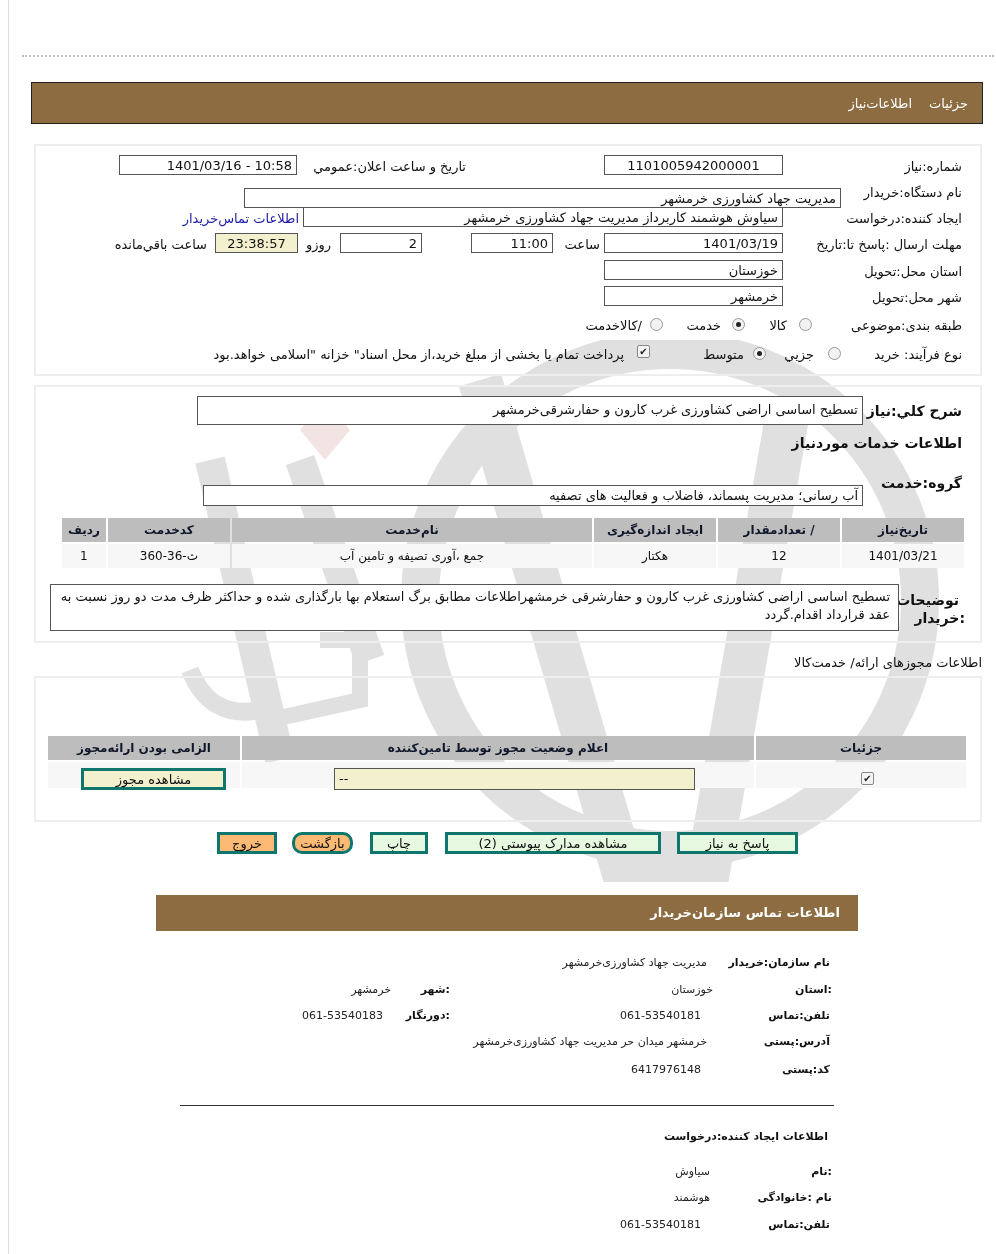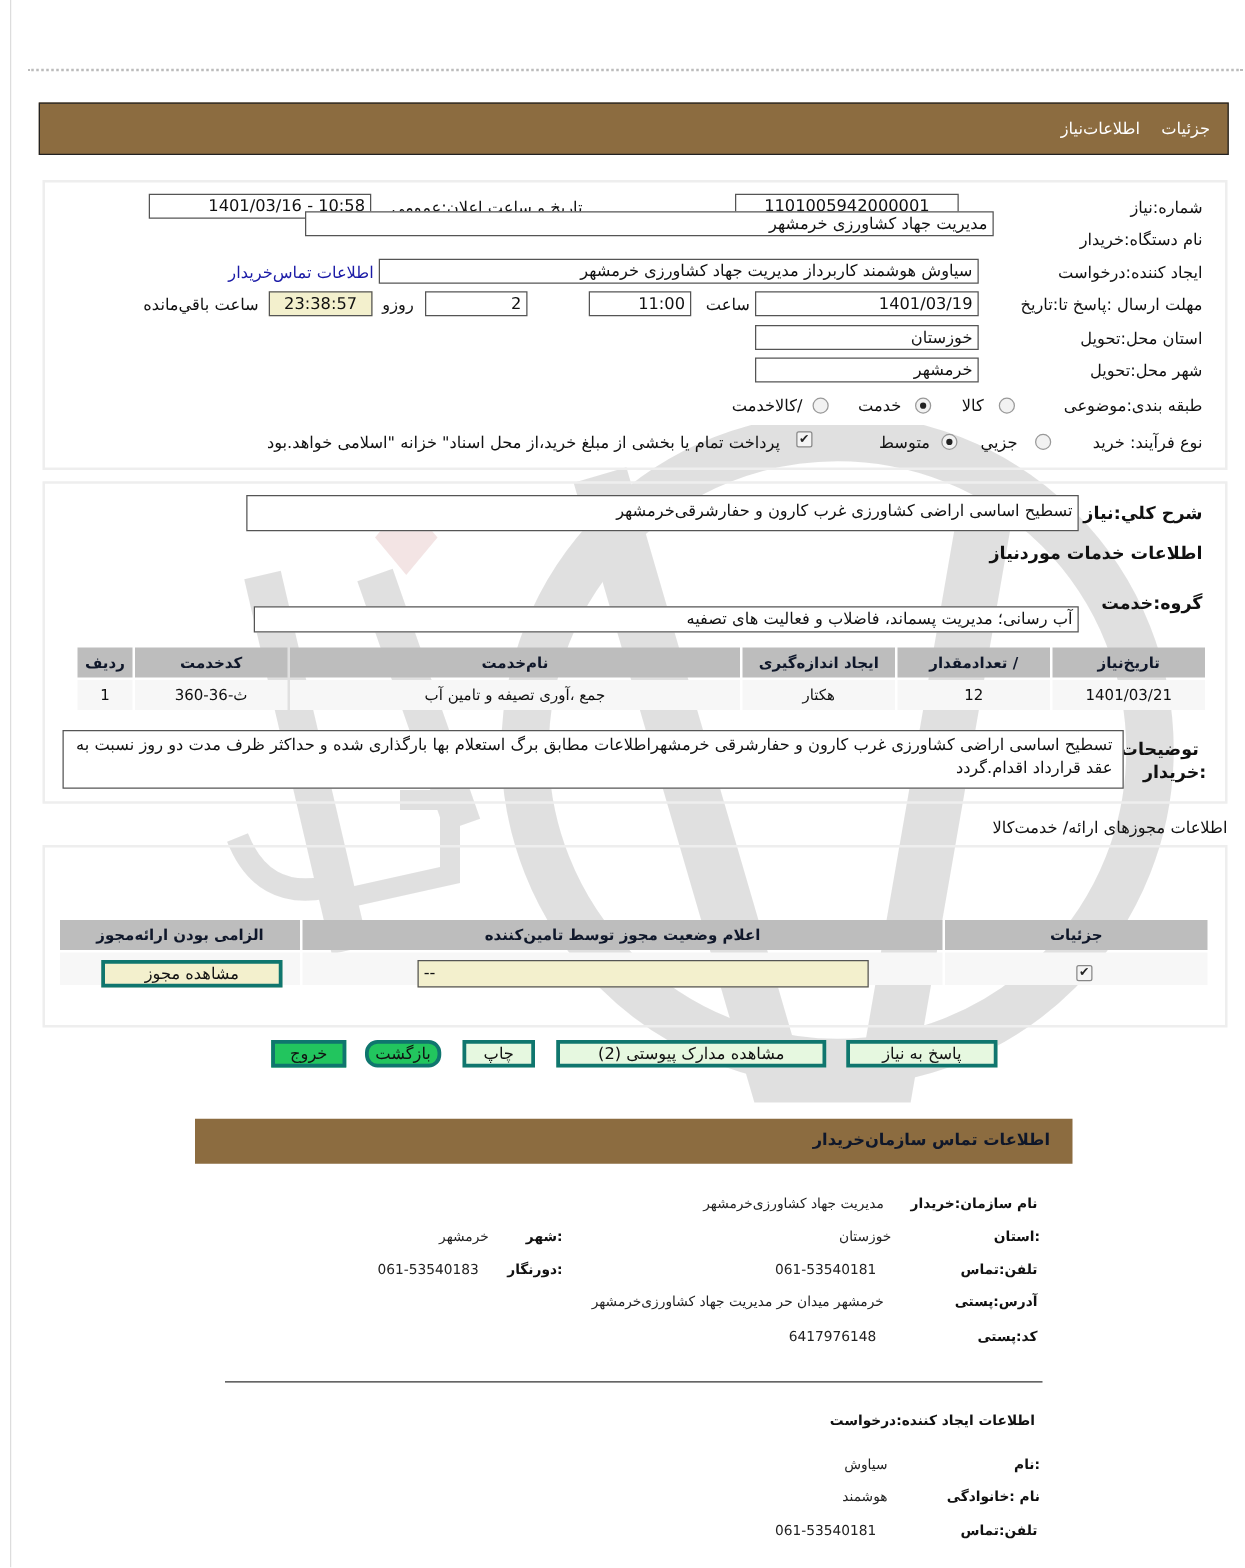--- a/index.html
+++ b/index.html
@@ -23,23 +23,23 @@
   .check { position:absolute; width:13px; height:13px; border:1px solid #888; border-radius:2px; background:#f4f4f4;
            box-sizing:border-box; font-size:10px; line-height:11px; text-align:center; color:#222; }
   .bold { font-weight:bold; }
   .link { color:#1a1aa6; }
   table.grid { position:absolute; border-collapse:separate; border-spacing:2px; font-size:12px; }
   table.grid th { background:#bdbdbd; font-weight:bold; height:24px; padding:0 6px; color:#0f172a; }
   table.grid td { background:#f7f7f7; height:24px; text-align:center; padding:0 6px; }
   .btn { position:absolute; border:3px solid #0f766e; box-sizing:border-box; font-size:13px; text-align:center;
          line-height:18px; height:22px; cursor:pointer; }
   .btn.green { background:#e6f8e0; }
-  .btn.pink { background:#22c55e; }
+  .btn.pink { background:#fdba74; }
   .btn.yellow { background:#f3f0cd; }
-  .contact-bar { position:absolute; left:156px; top:895px; width:702px; height:36px; background:#8c6c40; color:#0f172a;
+  .contact-bar { position:absolute; left:156px; top:895px; width:702px; height:36px; background:#8c6c40; color:#ffffff;
                  font-weight:bold; font-size:13px; }
   .contact-bar span { position:absolute; right:18px; top:10px; }
   .cl { position:absolute; font-size:11px; font-weight:bold; white-space:nowrap; }
   .cv { position:absolute; font-size:11px; white-space:nowrap; color:#222; }
   .hr { position:absolute; left:180px; top:1105px; width:654px; height:1px; background:#333; }
   .watermark { position:absolute; left:150px; top:340px; width:820px; height:560px; pointer-events:none; opacity:0.22; }
 </style>
 </head>
 <body>
 
@@ -57,26 +57,26 @@
 </svg>
 
 <div class="header-bar">
   <span style="right:14px">جزئیات</span>
   <span style="right:70px">اطلاعات‌نیاز</span>
 </div>
 
 <div class="panel" style="left:34px; top:144px; width:948px; height:232px;"></div>
 
 <span class="lbl" style="right:34px; top:159px;">شماره:نیاز</span>
-<div class="box ltr center" style="left:588px; top:155px; width:179px; height:20px;">1101005942000001</div>
+<div class="box ltr center" style="left:604px; top:155px; width:179px; height:20px;">1101005942000001</div>
 <span class="lbl" style="right:530px; top:159px;">تاریخ و ساعت اعلان:عمومي</span>
 <div class="box ltr" style="left:119px; top:155px; width:178px; height:20px;">1401/03/16 - 10:58</div>
 
 <span class="lbl" style="right:34px; top:185px;">نام دستگاه:خریدار</span>
-<div class="box" style="left:244px; top:169px; width:551px; height:20px;">مدیریت جهاد کشاورزی خرمشهر</div>
+<div class="box" style="left:244px; top:188px; width:597px; height:20px;">مدیریت جهاد کشاورزی خرمشهر</div>
 
 <span class="lbl" style="right:34px; top:211px;">ایجاد کننده:درخواست</span>
 <div class="box" style="left:303px; top:207px; width:480px; height:20px;">سیاوش هوشمند کاربرداز مدیریت جهاد کشاورزی خرمشهر</div>
 <span class="lbl link" style="right:697px; top:211px;">اطلاعات تماس‌خریدار</span>
 
 <span class="lbl" style="right:34px; top:237px;">مهلت ارسال :پاسخ تا:تاریخ</span>
 <div class="box ltr" style="left:604px; top:233px; width:179px; height:20px;">1401/03/19</div>
 <span class="lbl" style="right:396px; top:237px;">ساعت</span>
 <div class="box ltr" style="left:471px; top:233px; width:82px; height:20px;">11:00</div>
 <div class="box ltr" style="left:340px; top:233px; width:82px; height:20px;">2</div>

